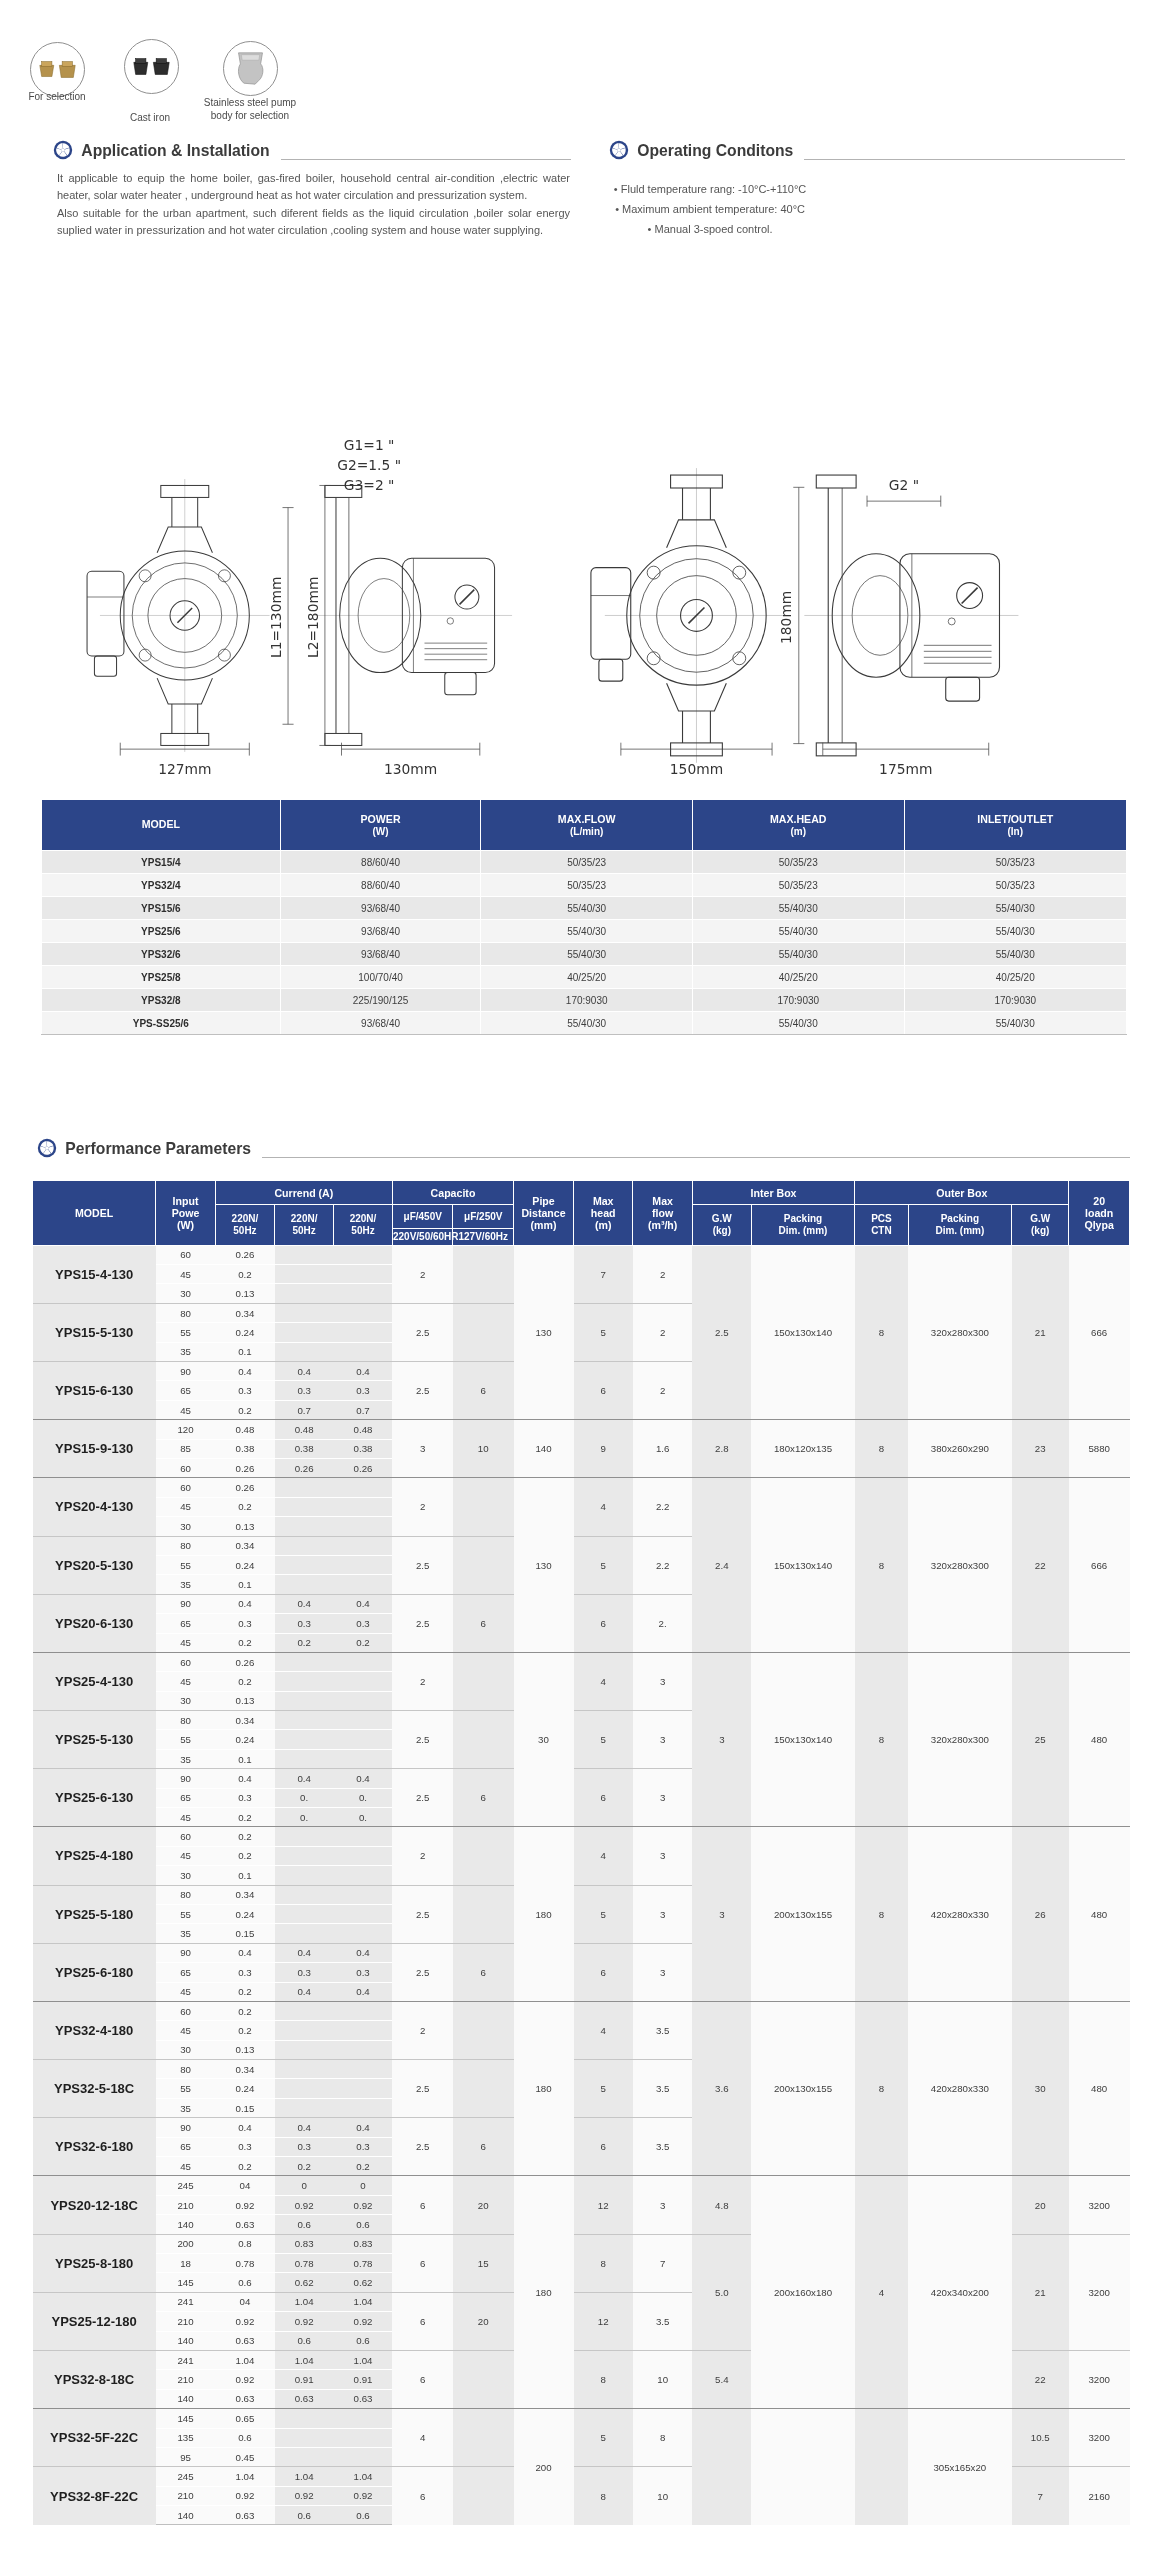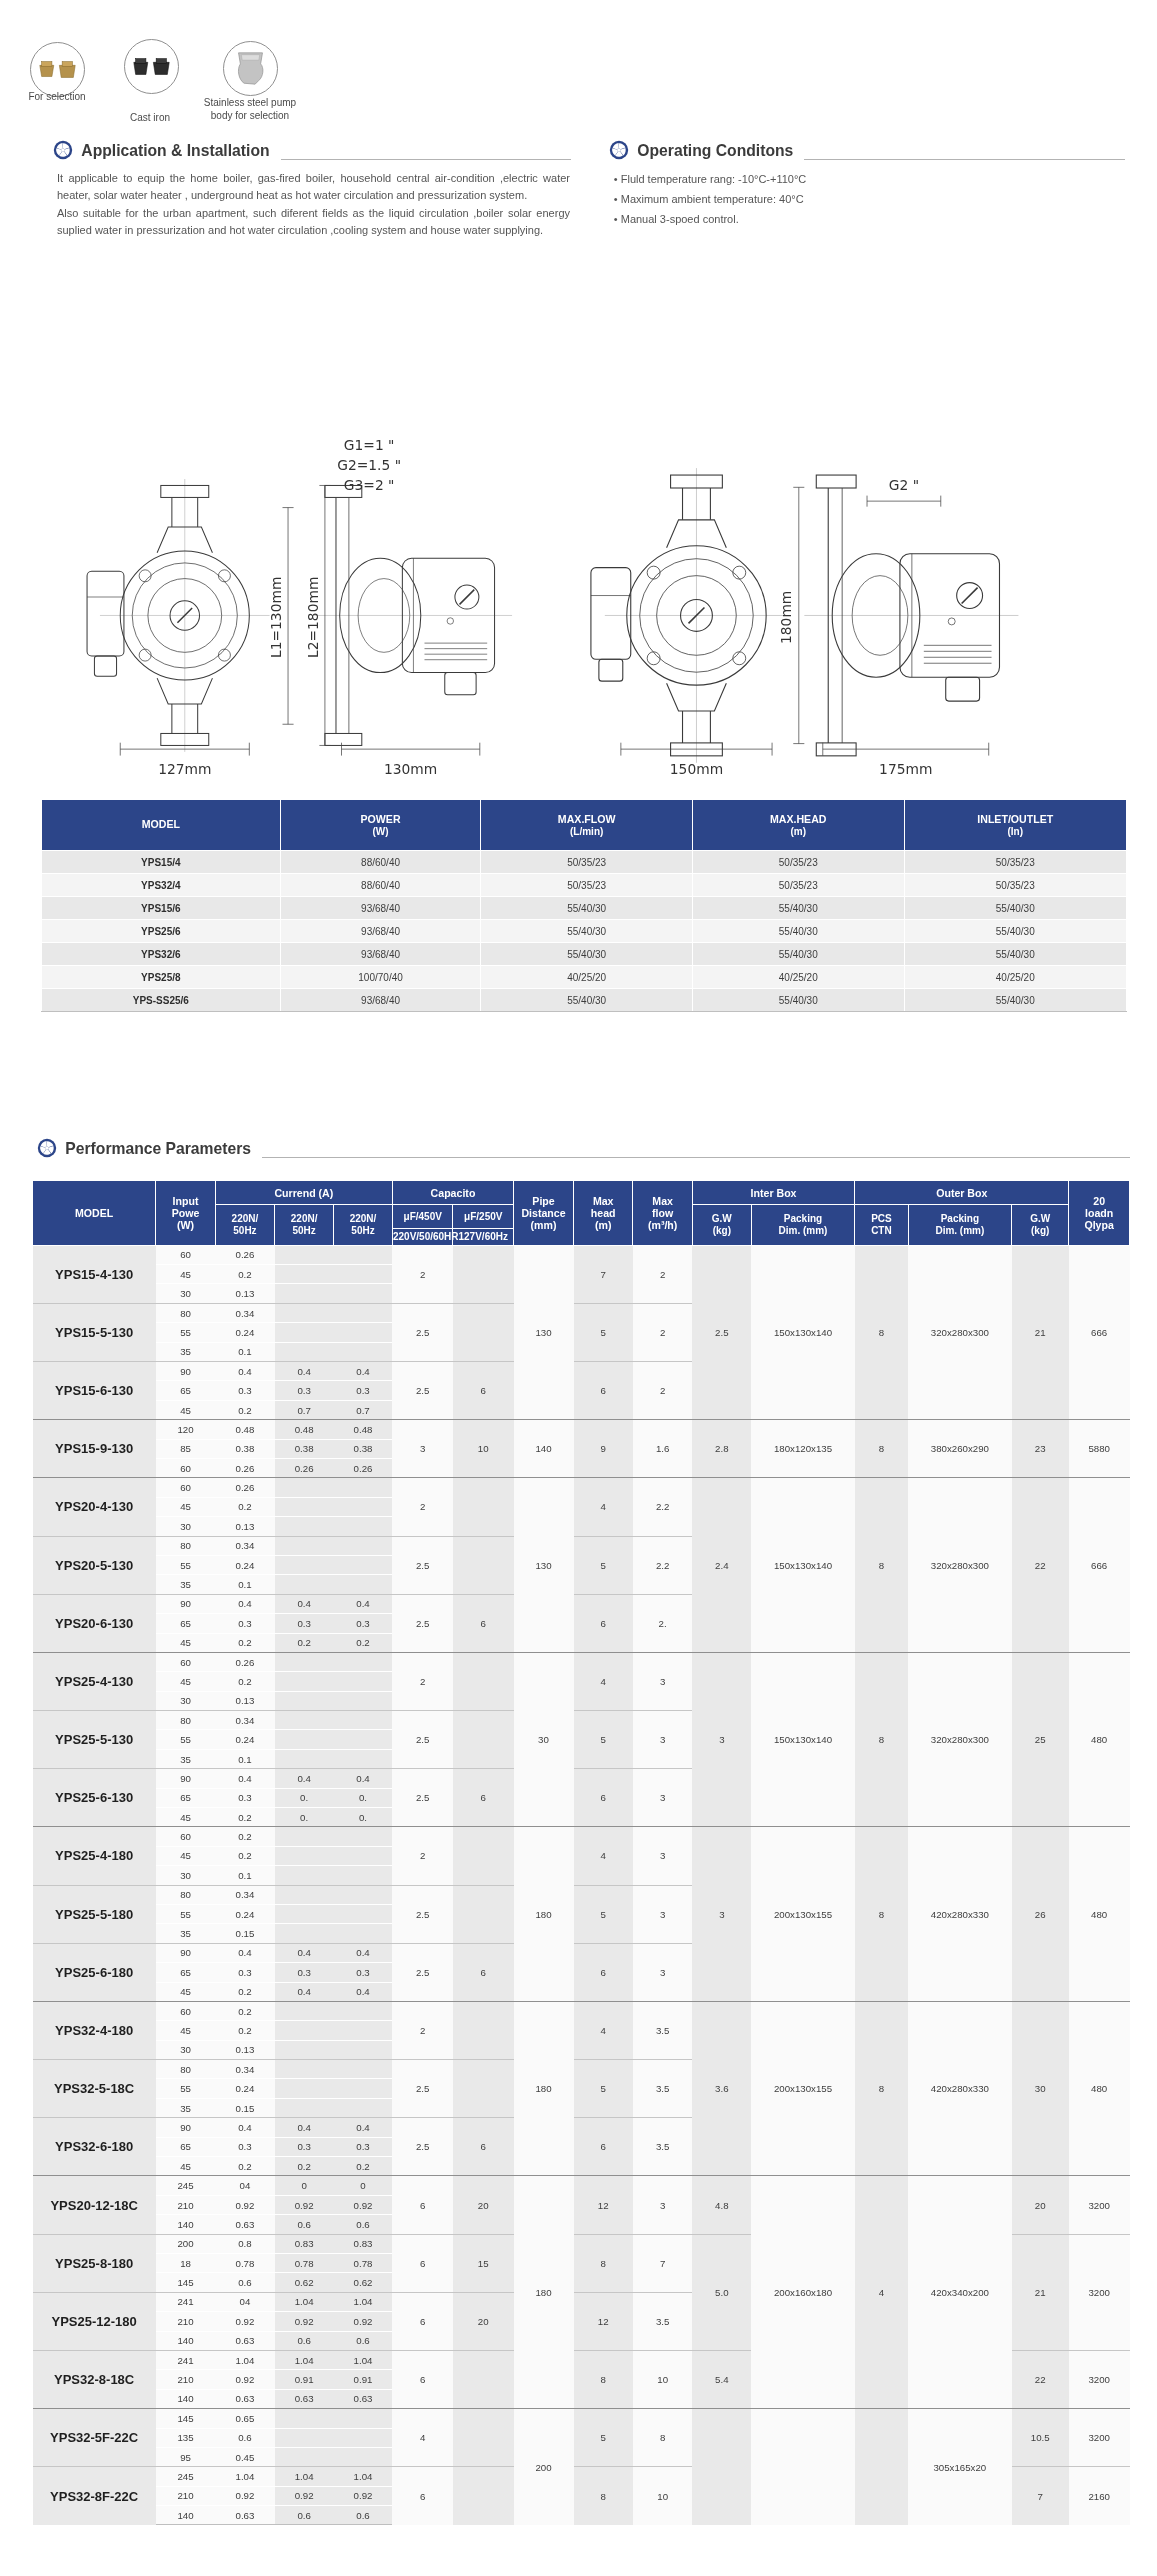--- a/index.html
+++ b/index.html
@@ -127,21 +127,21 @@
     <p>Also suitable for the urban apartment, such diferent fields as the liquid circulation ,boiler solar energy suplied water in pressurization and hot water circulation ,cooling system and house water supplying.</p>
   </div>
 
   <div class="sec-header" style="left:609px;top:140px;width:516px;">
     <svg class="sec-logo" viewBox="0 0 24 24">
         <use href="#impeller-logo"></use>
       </svg>
     <span class="sec-title">Operating Conditons</span>
     <span class="sec-line"></span>
   </div>
-  <div class="bullets" style="left:612px;top:170px;">
+  <div class="bullets" style="left:612px;top:180px;text-align:center;">
     <div class="bullet">Fluld temperature rang: -10°C-+110°C</div>
     <div class="bullet">Maximum ambient temperature: 40°C</div>
     <div class="bullet">Manual 3-spoed control.</div>
   </div>
 
   <svg class="drawings" width="1070" height="378" viewBox="0 0 1160 410">
     <defs>
       <g id="pump-front" stroke="#3a3a3a" fill="none" stroke-width="1.1">
         <line x1="0" y1="-148" x2="0" y2="148" stroke-width="0.5" stroke="#999"></line>
         <line x1="-92" y1="0" x2="92" y2="0" stroke-width="0.5" stroke="#999"></line>
@@ -306,20 +306,27 @@
             <td>55/40/30</td>
             <td>55/40/30</td>
             <td>55/40/30</td>
           </tr>
           <tr>
             <td class="model">YPS25/8</td>
             <td>100/70/40</td>
             <td>40/25/20</td>
             <td>40/25/20</td>
             <td>40/25/20</td>
+          </tr>
+          <tr>
+            <td class="model">YPS32/8</td>
+            <td>225/190/125</td>
+            <td>170:9030</td>
+            <td>170:9030</td>
+            <td>170:9030</td>
           </tr>
           <tr>
             <td class="model">YPS-SS25/6</td>
             <td>93/68/40</td>
             <td>55/40/30</td>
             <td>55/40/30</td>
             <td>55/40/30</td>
           </tr>
         </tbody>
     </table>

